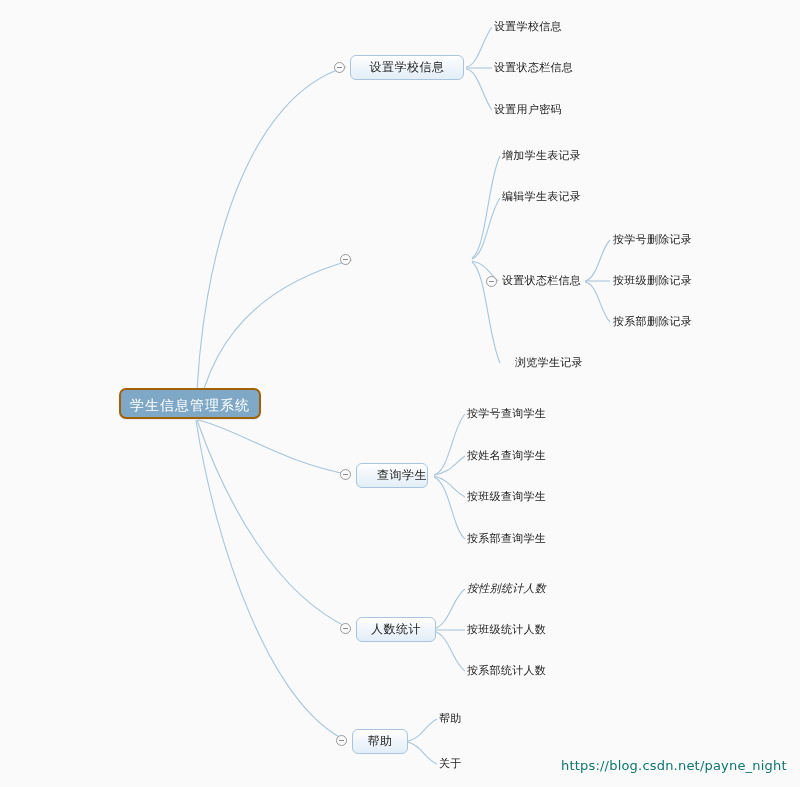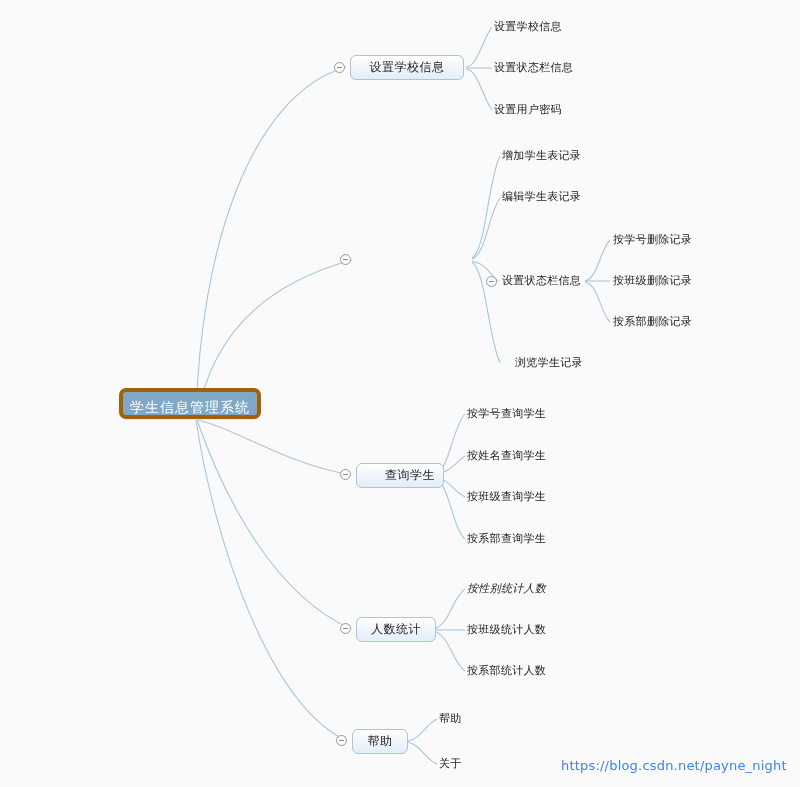--- a/index.html
+++ b/index.html
@@ -30,21 +30,21 @@
     pointer-events: none;
   }
   .node {
     position: absolute;
     box-sizing: border-box;
     white-space: nowrap;
   }
   .root-node {
     background: #7fa8c6;
     color: #ffffff;
-    border: 4px solid #a16207;
+    border: 2px solid #a16207;
     border-radius: 7px;
     font-size: 14px;
     line-height: 30px;
     height: 31px;
     text-align: center;
     letter-spacing: 1px;
     box-shadow: 0 1px 1px rgba(0,0,0,0.06);
   }
   .branch-node {
     background: linear-gradient(to bottom, #ffffff 0%, #eef4fa 55%, #e3eef8 100%);
@@ -76,21 +76,21 @@
     content: "";
     position: absolute;
     left: 2px;
     top: 4px;
     width: 5px;
     height: 1px;
     background: #8a8a8a;
   }
   .watermark {
     position: absolute;
-    color: #3b82f6;
+    color: #0f766e;
     font-size: 13px;
     letter-spacing: 0.2px;
     font-family: "DejaVu Sans", "Liberation Sans", sans-serif;
   }
 </style>
 </head>
 <body>
 
 <div id="mindmap-canvas">
 
@@ -167,21 +167,21 @@
     <span>按学号删除记录</span>
   </div>
   <div class="node leaf-node" style="left:613px; top:274px;">
     <span>按班级删除记录</span>
   </div>
   <div class="node leaf-node" style="left:613px; top:315px;">
     <span>按系部删除记录</span>
   </div>
 
   <div class="toggle-icon" style="left:340px; top:469px;"></div>
-  <div class="node branch-node" style="left:356px; top:463px; width:88px;padding-left:20px;">
+  <div class="node branch-node" style="left:356px; top:463px; width:72px;padding-left:20px;">
     <span>查询学生</span>
   </div>
   <div class="node leaf-node" style="left:467px; top:407px;">
     <span>按学号查询学生</span>
   </div>
   <div class="node leaf-node" style="left:467px; top:449px;">
     <span>按姓名查询学生</span>
   </div>
   <div class="node leaf-node" style="left:467px; top:490px;">
     <span>按班级查询学生</span>

